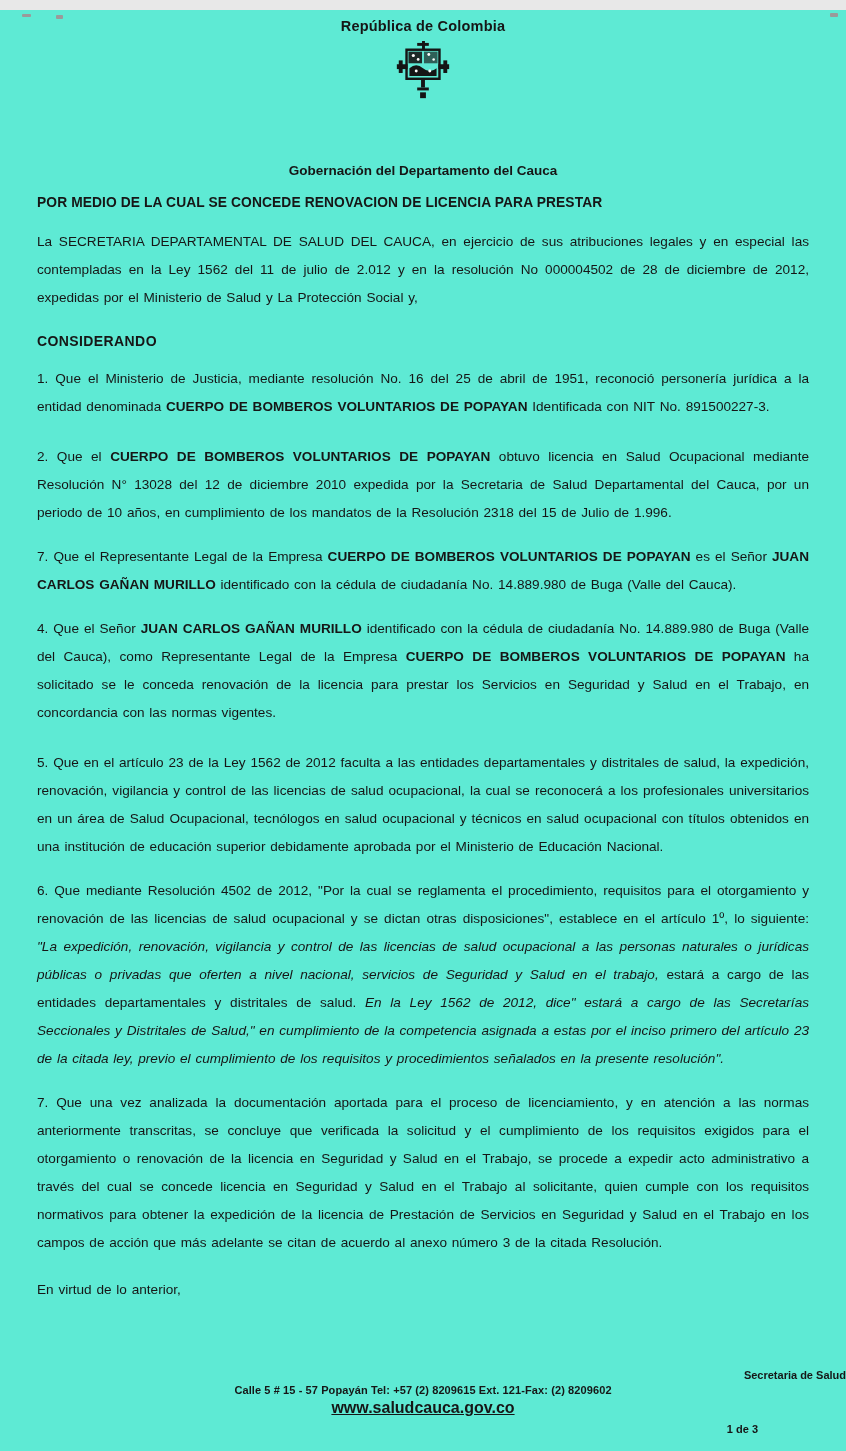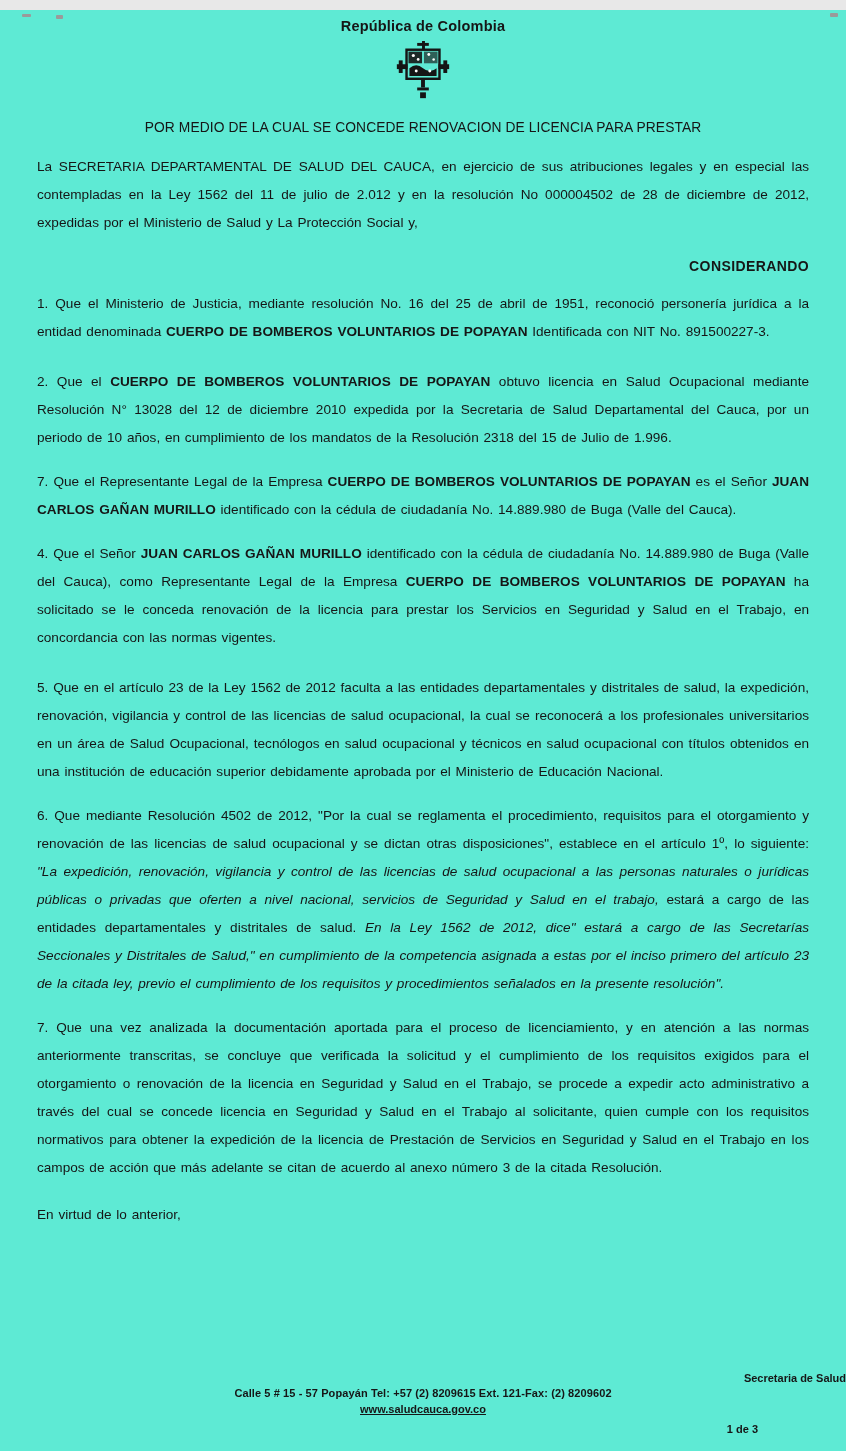--- a/index.html
+++ b/index.html
@@ -30,44 +30,44 @@
     margin-top:27px;display:flex;align-items:center;
   }
   .res-label{font-weight:700;font-size:15.5px;letter-spacing:.3px;}
   .res-number{
     font-family:"DejaVu Sans Mono","Liberation Mono",monospace;
     font-weight:700;font-size:31px;letter-spacing:6px;
     margin-left:52px;white-space:nowrap;
     color:#111;
   }
   .doc-title{
-    margin-top:15px;text-align:center;font-weight:400;font-size:13.8px;
+    margin-top:15px;font-weight:700;font-size:13.8px;
     line-height:20px;letter-spacing:.1px;
   }
   .para{
     margin:0;margin-top:16px;
     text-align:justify;
     font-size:13.6px;line-height:28px;
     word-spacing:1px;
   }
   .intro{margin-top:15px;}
   .section-heading{
-    margin-top:21px;text-align:right;font-weight:700;font-size:14px;letter-spacing:.4px;
+    margin-top:21px;text-align:left;font-weight:700;font-size:14px;letter-spacing:.4px;
   }
   .para .b{font-weight:700;}
   .para .i{font-style:italic;}
   .mt-lg{margin-top:22px;}
   .closing{margin-top:19px;text-align:left;}
   .footer{
     position:absolute;left:0;right:0;bottom:44px;
     text-align:center;
   }
   .f-office{font-weight:700;font-size:11px;text-align:right;}
   .f-address{font-weight:700;font-size:11px;margin-top:3px;letter-spacing:.1px;}
-  .f-site{font-weight:700;font-size:11px;margin-top:3px;text-decoration:underline;display:inline-block;}
+  .f-site{font-weight:700;font-size:16px;margin-top:3px;text-decoration:underline;display:inline-block;}
   .page-num{
     position:absolute;right:88px;bottom:26px;
     font-weight:700;font-size:11px;
   }
 </style>
 </head>
 <body>
 
 <div class="page">
 
@@ -102,20 +102,21 @@
         <circle cx="24" cy="31" r="1.5" fill="#fdfdfc" stroke="none"></circle>
         <circle cx="38" cy="31" r="1.5" fill="#fdfdfc" stroke="none"></circle>
 
         <rect x="29" y="39" width="4" height="9" stroke="none"></rect>
         <rect x="25" y="48" width="12" height="3" stroke="none"></rect>
         <rect x="28" y="53" width="6" height="6" stroke="none"></rect>
       </g>
     </svg>
   </div>
 
+  <div class="entity">Gobernación del Departamento del Cauca</div>
 
 
   <div class="doc-title">
     <div>POR MEDIO DE LA CUAL SE CONCEDE RENOVACION DE LICENCIA PARA PRESTAR</div>
   </div>
 
   <p class="para intro">La SECRETARIA DEPARTAMENTAL DE SALUD DEL CAUCA, en ejercicio de sus atribuciones legales y en especial las contempladas en la Ley 1562 del 11 de julio de 2.012 y en la resolución No 000004502 de 28 de diciembre de 2012, expedidas por el Ministerio de Salud y La Protección Social y,</p>
 
   <div class="section-heading">CONSIDERANDO</div>
 

